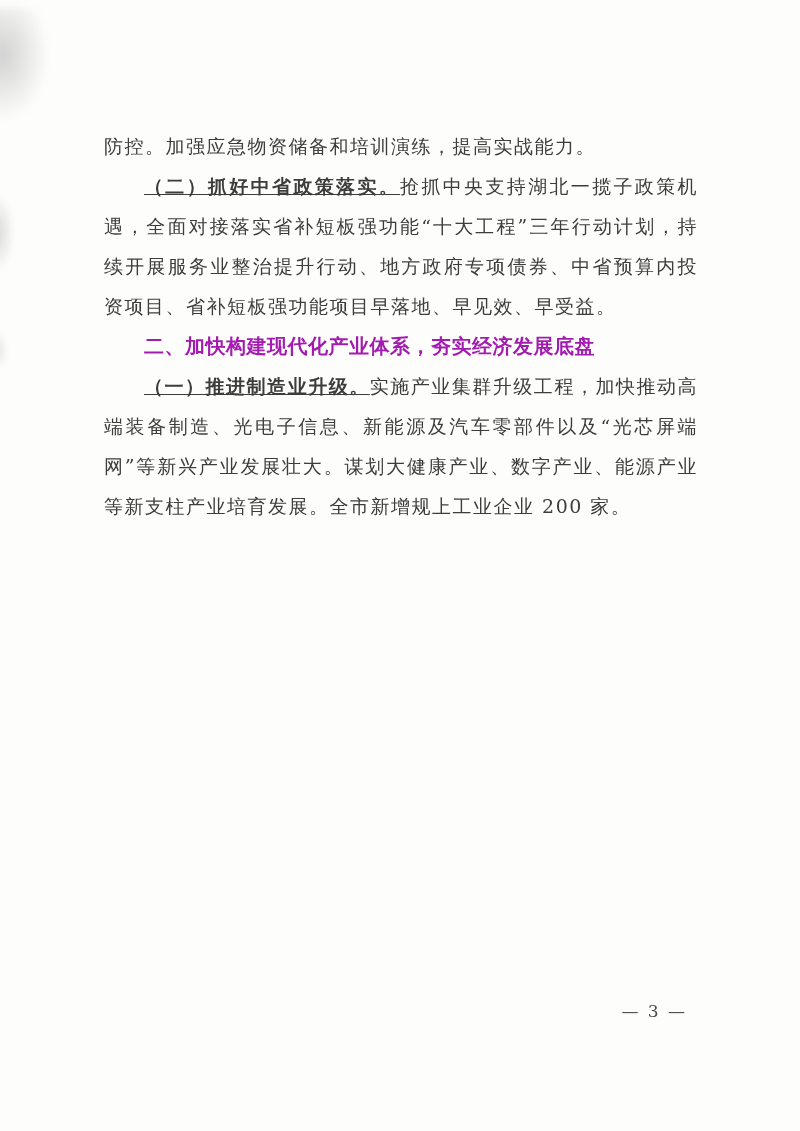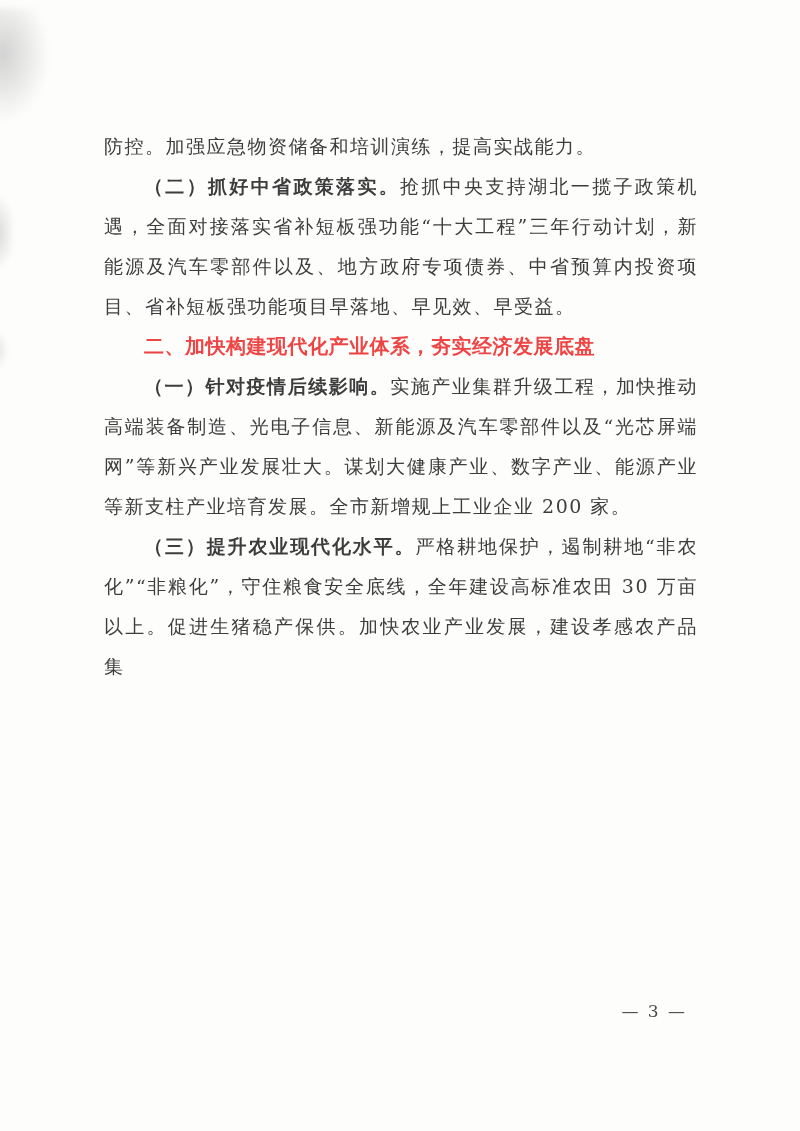--- a/index.html
+++ b/index.html
@@ -30,30 +30,31 @@
   .para {
     margin: 0;
     padding: 0;
     text-indent: 0;
   }
   .para.indent {
     text-indent: 40px;
   }
   .lead {
     font-weight: bold;
+    text-decoration: underline;
   }
   .heading {
     margin: 0;
     padding: 0;
     font-size: 20px;
     line-height: 40px;
     font-weight: bold;
     text-indent: 40px;
     letter-spacing: 0.5px;
-    color: #ef4444;
+    color: #a21caf;
     font-family: "DejaVu Sans", "Liberation Sans", sans-serif;
     text-align: left;
   }
   .page-number {
     position: absolute;
     top: 1000px;
     right: 113px;
     font-size: 17px;
     line-height: 22px;
     letter-spacing: 2px;
@@ -95,27 +96,26 @@
 <div class="page">
 
   <div class="smudge-1"></div>
   <div class="smudge-2"></div>
   <div class="smudge-3"></div>
 
   <div class="content">
 
     <p class="para"><span>防控。加强应急物资储备和培训演练，提高实战能力。</span></p>
 
-    <p class="para indent"><span class="lead">（二）抓好中省政策落实。</span><span>抢抓中央支持湖北一揽子政策机遇，全面对接落实省补短板强功能“十大工程”三年行动计划，新能源及汽车零部件以及、地方政府专项债券、中省预算内投资项目、省补短板强功能项目早落地、早见效、早受益。</span></p>
+    <p class="para indent"><span class="lead">（二）抓好中省政策落实。</span><span>抢抓中央支持湖北一揽子政策机遇，全面对接落实省补短板强功能“十大工程”三年行动计划，持续开展服务业整治提升行动、地方政府专项债券、中省预算内投资项目、省补短板强功能项目早落地、早见效、早受益。</span></p>
 
 
     <h2 class="heading">二、加快构建现代化产业体系，夯实经济发展底盘</h2>
 
-    <p class="para indent"><span class="lead">（一）针对疫情后续影响。</span><span>实施产业集群升级工程，加快推动高端装备制造、光电子信息、新能源及汽车零部件以及“光芯屏端网”等新兴产业发展壮大。谋划大健康产业、数字产业、能源产业等新支柱产业培育发展。全市新增规上工业企业 200 家。</span></p>
+    <p class="para indent"><span class="lead">（一）推进制造业升级。</span><span>实施产业集群升级工程，加快推动高端装备制造、光电子信息、新能源及汽车零部件以及“光芯屏端网”等新兴产业发展壮大。谋划大健康产业、数字产业、能源产业等新支柱产业培育发展。全市新增规上工业企业 200 家。</span></p>
 
 
-    <p class="para indent"><span class="lead">（三）提升农业现代化水平。</span><span>严格耕地保护，遏制耕地“非农化”“非粮化”，守住粮食安全底线，全年建设高标准农田 30 万亩以上。促进生猪稳产保供。加快农业产业发展，建设孝感农产品集</span></p>
 
   </div>
 
   <div class="page-number">— 3 —</div>
 
 </div>
 
 </body></html>

